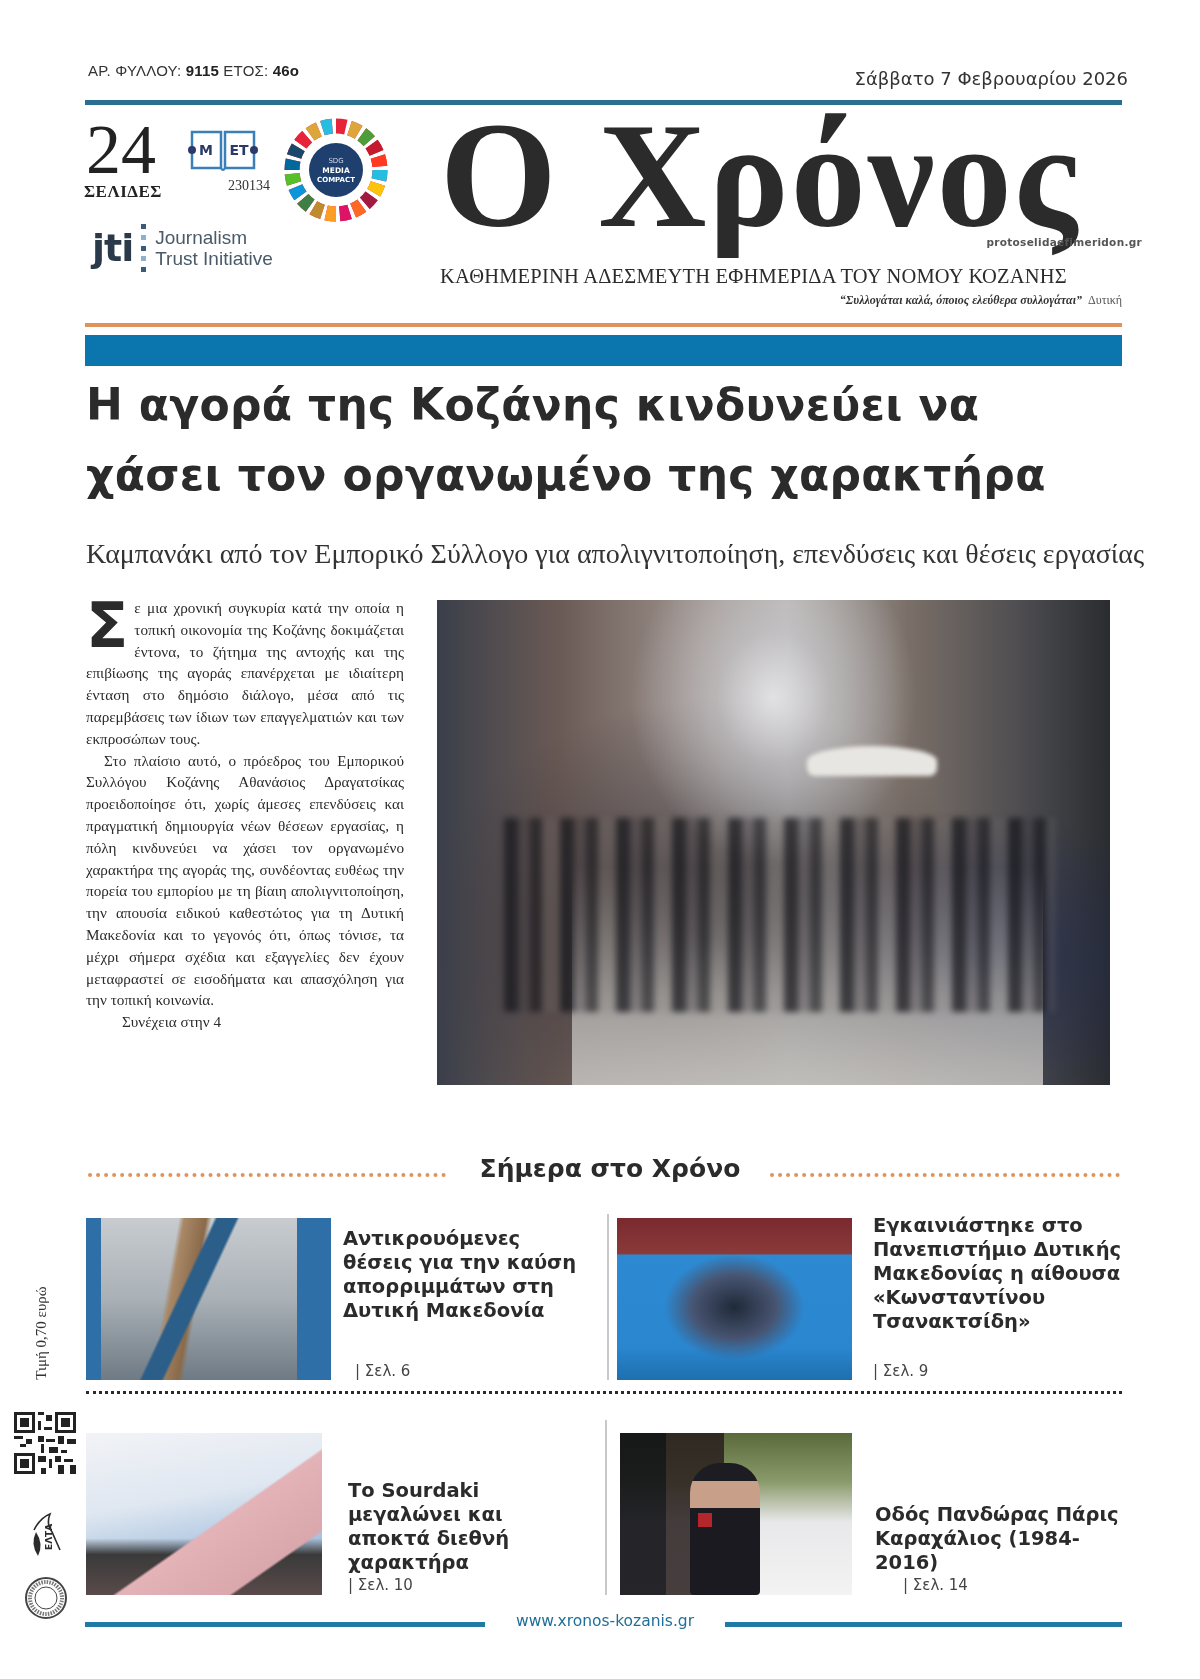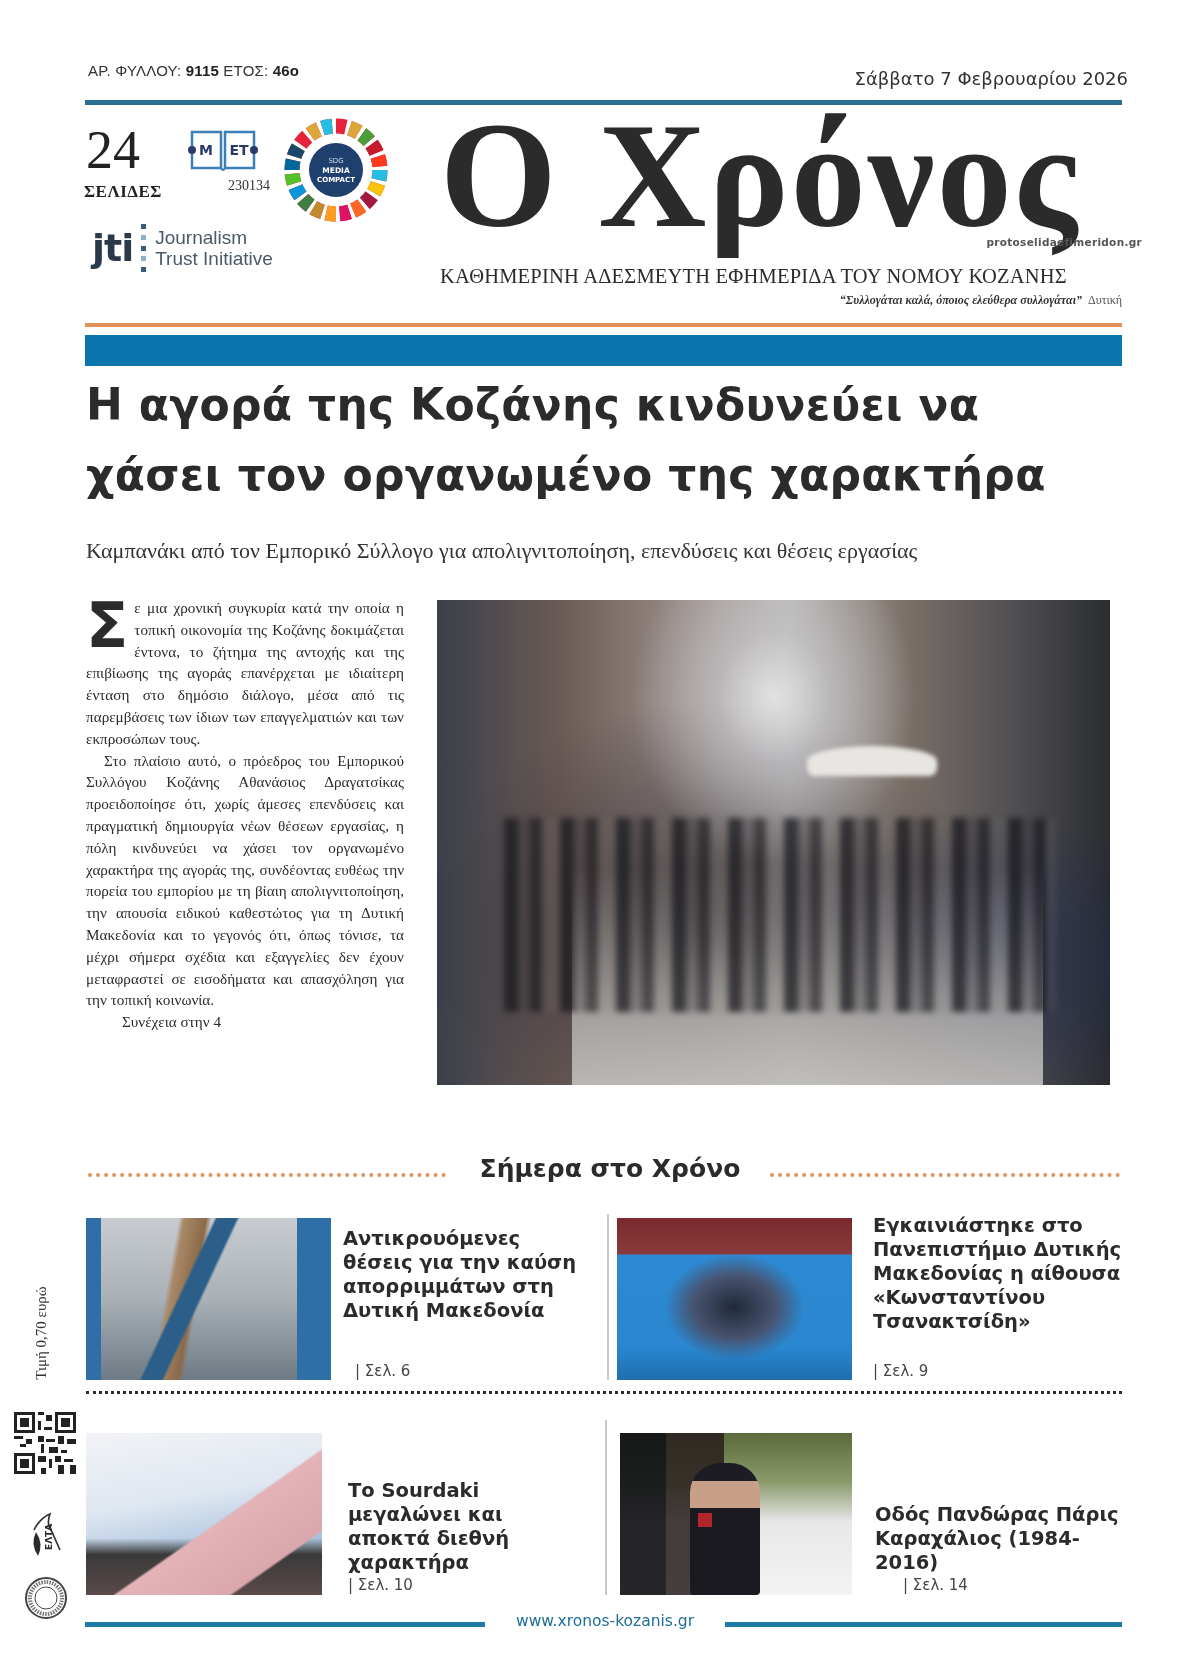--- a/index.html
+++ b/index.html
@@ -8,21 +8,21 @@
 
   .abs { position: absolute; }
 
   
   .issue-meta { left: 88px; top: 62px; font-size: 15px; color: #333; letter-spacing: 0.2px; font-family: "Liberation Sans", sans-serif; }
   .issue-meta b { font-weight: 700; color: #222; }
   .date { right: 72px; top: 68px; font-size: 18px; color: #333; font-family: "DejaVu Sans", sans-serif; }
   .top-rule { left: 85px; top: 100px; width: 1037px; height: 5px; background: #2a6f91; }
 
   
-  .pages-num { left: 86px; top: 120px; font-family: "Liberation Serif", serif; font-size: 54px; line-height: 60px; color: #222; }
+  .pages-num { left: 86px; top: 120px; font-family: "Liberation Serif", serif; font-size: 70px; line-height: 60px; color: #222; }
   .pages-label { left: 84px; top: 182px; font-family: "Liberation Serif", serif; font-size: 17px; font-weight: 700; letter-spacing: 0.5px; color: #222; }
 
   .met-logo { left: 186px; top: 128px; width: 74px; height: 44px; }
   .met-num { left: 196px; top: 178px; font-family: "Liberation Serif", serif; font-size: 14px; color: #333; margin-left: 32px; }
 
   .sdg-logo { left: 283px; top: 117px; width: 106px; height: 106px; }
 
   .jti-logo { left: 92px; top: 220px; height: 56px; display: flex; align-items: center; gap: 8px; }
   .jti-mark { font-family: "DejaVu Sans", sans-serif; font-weight: 700; font-size: 38px; color: #2a3a4a; letter-spacing: -1px; }
   .jti-bar { width: 6px; height: 48px; display: flex; flex-direction: column; justify-content: space-between; }
@@ -36,21 +36,21 @@
   .tagline { left: 440px; top: 265px; width: 680px; font-family: "Liberation Serif", serif; font-size: 20.5px; color: #2b2b2b; letter-spacing: 0.2px; white-space: nowrap; }
   .motto { right: 78px; top: 293px; font-family: "Liberation Serif", serif; font-size: 12px; color: #333; white-space: nowrap; }
   .motto i { font-weight: 700; font-style: italic; }
   .motto span { margin-left: 6px; font-style: normal; color: #555; }
 
   .orange-rule { left: 85px; top: 323px; width: 1037px; height: 4px; background: #e0925a; }
   .blue-bar { left: 85px; top: 335px; width: 1037px; height: 31px; background: #0a76ad; }
 
   
   .headline { left: 86px; top: 370px; width: 1040px; font-family: "DejaVu Sans", sans-serif; font-weight: 700; font-size: 44px; line-height: 70px; color: #2b2b2b; letter-spacing: 0.3px; }
-  .subhead { left: 86px; top: 538px; width: 1040px; font-family: "Liberation Serif", serif; font-size: 22px; color: #333; white-space: nowrap; }
+  .subhead { left: 86px; top: 538px; width: 1040px; font-family: "Liberation Serif", serif; font-size: 28px; color: #333; white-space: nowrap; }
 
   .body-col { left: 86px; top: 597px; width: 318px; font-family: "Liberation Serif", serif; font-size: 15.2px; line-height: 21.8px; color: #2b2b2b; text-align: justify; hyphens: auto; }
   .body-col p { text-indent: 18px; }
   .body-col p.first { text-indent: 0; }
   .dropcap { float: left; font-family: "DejaVu Sans", sans-serif; font-size: 62px; line-height: 58px; font-weight: 700; margin: 0 6px -2px 0; color: #2b2b2b; }
   .continued { padding-left: 18px; }
 
   .lead-photo { left: 437px; top: 600px; width: 673px; height: 485px; overflow: hidden;
     background:
       radial-gradient(ellipse at 50% 20%, rgba(230,230,232,0.9) 0%, rgba(200,200,205,0.6) 12%, rgba(0,0,0,0) 30%),

